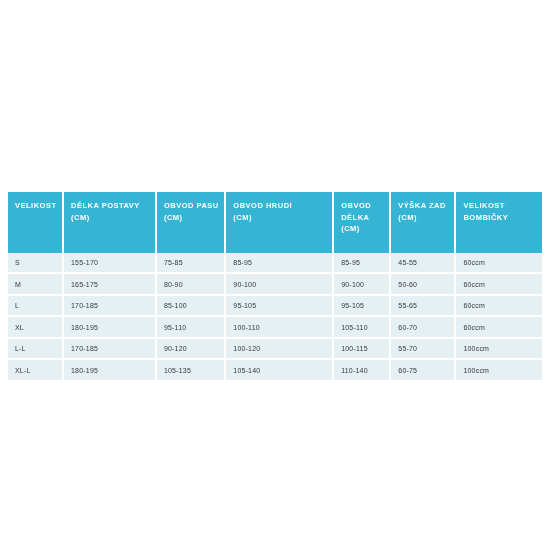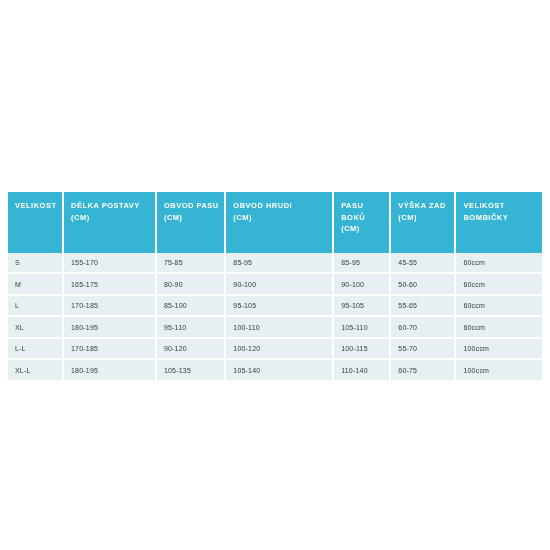--- a/index.html
+++ b/index.html
@@ -95,21 +95,21 @@
         </th>
         <th>
           <span>OBVOD PASU</span>
           <span class="unit">(CM)</span>
         </th>
         <th>
           <span>OBVOD HRUDI</span>
           <span class="unit">(CM)</span>
         </th>
         <th>
-          <span>PASU BOKŮ</span>
+          <span>OBVOD DĚLKA</span>
           <span class="unit">(CM)</span>
         </th>
         <th>
           <span>VÝŠKA ZAD</span>
           <span class="unit">(CM)</span>
         </th>
         <th>
           <span>VELIKOST</span>
           <span class="unit">BOMBIČKY</span>
         </th>

